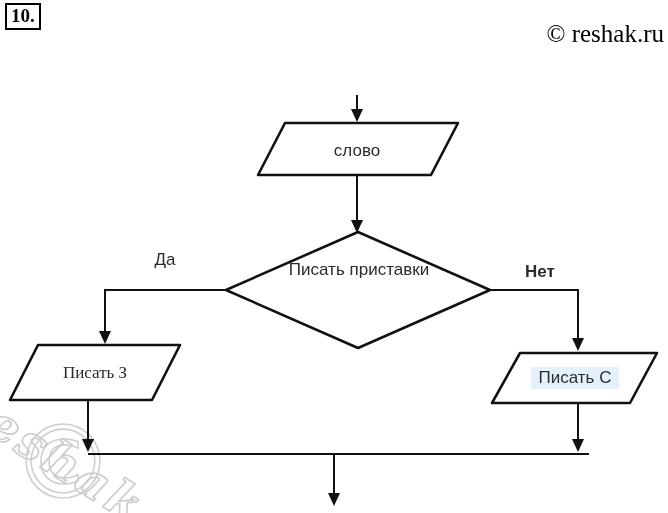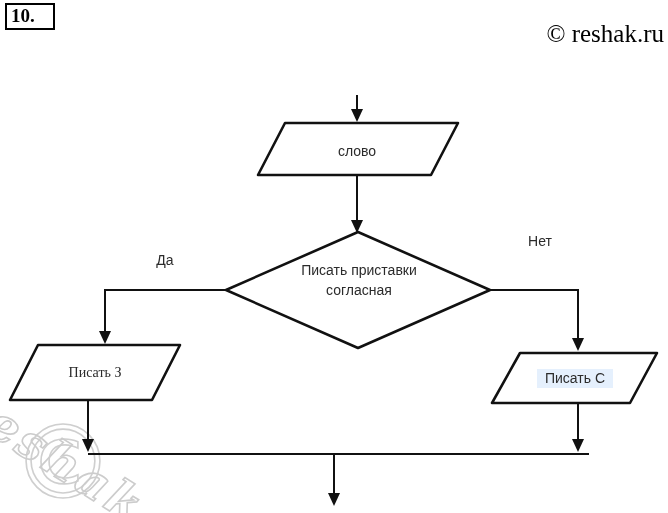--- a/index.html
+++ b/index.html
@@ -7,21 +7,21 @@
     position:relative;
     width:668px;height:513px;
     background:#ffffff;
     overflow:hidden;
     font-family:"Liberation Sans", sans-serif;
   }
   
   .problem-box{
     position:absolute;left:5px;top:3px;
     border:2px solid #000;
-    padding:0 18px 1px 4px;
+    padding:0 4px 1px 4px;
     font-family:"Liberation Serif", serif;
     font-weight:bold;font-size:19px;color:#000;
     background:#fff;line-height:22px;
   }
   .copyright{
     position:absolute;right:4px;top:20px;
     font-family:"Liberation Serif", serif;
     font-size:25px;color:#000;
   }
   
@@ -48,27 +48,27 @@
   svg.flow{position:absolute;left:0;top:0;z-index:1;}
   svg.flow path, svg.flow line{fill:none;stroke:#111;}
   svg.flow .shape{stroke-width:2.6;stroke-linejoin:round;fill:none;}
   svg.flow .conn{stroke-width:2;stroke-linecap:butt;}
   svg.flow .thin{stroke-width:1.8;}
   svg.flow .head{fill:#111;stroke:none;}
   
   .lbl{
     position:absolute;z-index:2;
     text-align:center;
-    font-size:14px;color:#2b2b2b;
+    font-size:17px;color:#2b2b2b;
     line-height:20px;
   }
   .lbl-input{left:297px;top:141px;width:120px;}
   .lbl-decision{left:288px;top:260px;width:142px;}
   .lbl-yes{left:140px;top:250px;width:50px;}
-  .lbl-no{left:515px;top:231px;width:50px;}
+  .lbl-no{left:515px;top:262px;width:50px;font-weight:bold;}
   .lbl-out-left{left:35px;top:363px;width:120px;font-family:Liberation Serif, serif;}
   .lbl-out-right{left:514px;top:368px;width:122px;}
   .lbl-out-right .hl{
     background:rgba(170,205,250,0.30);
     padding:1px 8px 2px 8px;
     text-align:right;
   }
 </style>
 </head>
 <body>
@@ -112,21 +112,20 @@
     <line class="thin" x1="88" y1="454" x2="589" y2="454"></line>
 
     <line class="conn" x1="334" y1="454" x2="334" y2="495"></line>
     <polygon class="head" points="334,506 328,493 340,493"></polygon>
   </svg>
 
   <div class="lbl lbl-input">слово</div>
 
   <div class="lbl lbl-decision">
     <div>Писать приставки</div>
-    <div>согласная</div>
   </div>
 
   <div class="lbl lbl-yes">Да</div>
   <div class="lbl lbl-no">Нет</div>
 
   <div class="lbl lbl-out-left">Писать З</div>
 
   <div class="lbl lbl-out-right">
     <span class="hl">Писать С</span>
   </div>

